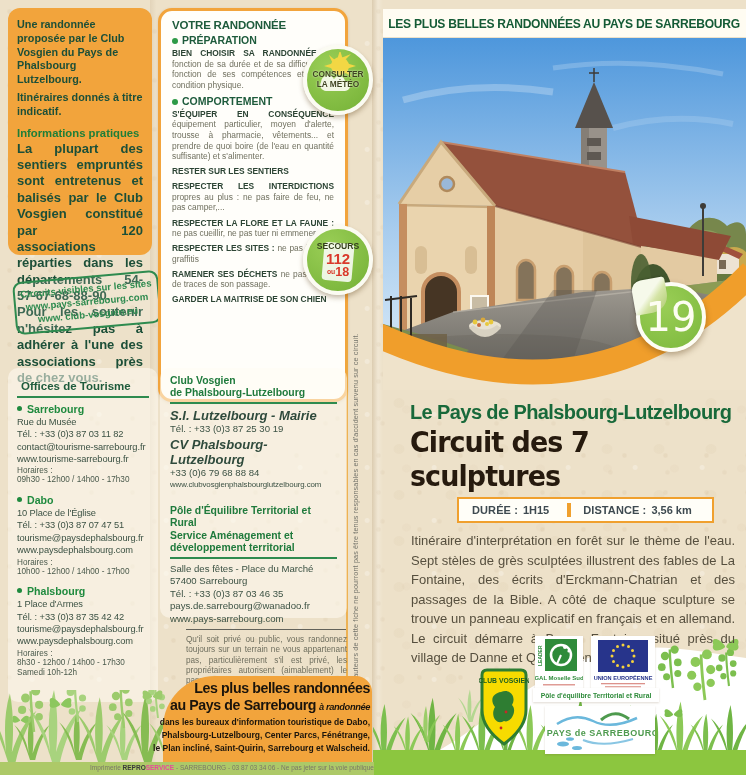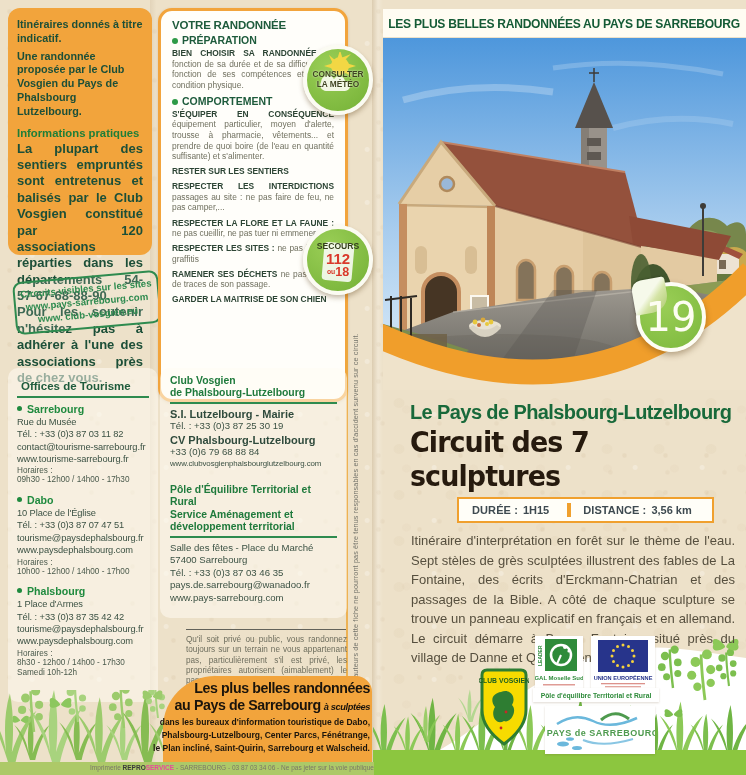--- a/index.html
+++ b/index.html
@@ -62,21 +62,21 @@
   .secours .s3{position:relative;z-index:2;font-size:12.5px;font-weight:bold;color:#D93A2B;line-height:1;}
   .secours .s3 .ou{font-size:6.8px;vertical-align:2px;}
 
   .vline{left:346px;top:337px;width:2px;height:350px;background:#ECA93F;opacity:.85;}
   .v-disclaimer{left:351px;top:262px;width:13px;height:430px;writing-mode:vertical-rl;transform:rotate(180deg);
     font-size:7.2px;color:#73736A;letter-spacing:.15px;}
 
   .contacts{left:160px;top:368px;width:187px;height:250px;padding:7px 10px;box-sizing:border-box;}
   .contacts .g-title{font-size:10.4px;font-weight:bold;color:#1F7A3C;line-height:1.2;}
   .contacts .rule{height:0;border-top:2px solid #2E8B4F;margin:2px 0 4px 0;}
-  .contacts .nm{font-size:11px;font-weight:bold;color:#2F4A3C;margin-top:2px;}
+  .contacts .nm{font-size:13px;font-weight:bold;color:#2F4A3C;margin-top:2px;font-style:italic;}
   .contacts .vl{font-size:9.6px;color:#3C5244;line-height:1.3;}
   .contacts .web-sm{font-size:7.9px;color:#3C5244;letter-spacing:-.1px;}
   .contacts .blk{margin-bottom:7px;}
   .contacts .sp{height:9px;}
 
   .mid-sep{left:186px;top:629px;width:160px;height:0;border-top:1.5px solid #62625A;}
   .private-note{left:186px;top:635px;width:161px;font-size:8.2px;color:#6E6E5E;line-height:1.25;text-align:justify;margin:0;}
 
   .promo-blob{left:163px;top:676px;width:209px;height:86px;background:#F2A43C;border-radius:52px 16px 0 0;z-index:3;}
   .promo-text{left:148px;top:681px;width:222px;text-align:right;color:#1A140C;z-index:4;}
@@ -127,22 +127,22 @@
 </style>
 </head>
 <body>
 
 <div class="page">
 
   <div class="abs fold-1"></div>
   <div class="abs rc-watermark"></div>
 
   <section class="abs intro-card">
+    <p>Une randonnée proposée par le Club Vosgien du Pays de Phalsbourg Lutzelbourg.</p>
     <p>Itinéraires donnés à titre indicatif.</p>
-    <p>Une randonnée proposée par le Club Vosgien du Pays de Phalsbourg Lutzelbourg.</p>
     <div class="info-title">Informations pratiques</div>
     <div class="info-text">La plupart des sentiers empruntés sont entretenus et balisés par le Club Vosgien constitué par 120 associations réparties dans les départements 54-57-67-68-88-90. Pour les soutenir n'hésitez pas à adhérer à l'une des associations près de chez vous.</div>
   </section>
 
   <div class="abs stamp">
     <div>Circuits visibles sur les sites</div>
     <div>www.pays-sarrebourg.com</div>
     <div>www. club-vosgien.eu</div>
   </div>
 
@@ -182,21 +182,21 @@
     </div>
   </section>
 
   <section class="abs hike-card">
     <h2>VOTRE RANDONNÉE</h2>
     <div class="sec">PRÉPARATION</div>
     <p class="itm"><b>BIEN CHOISIR  SA RANDONNÉE</b> <span>en fonction de sa durée et de sa difficulté, en fonction de ses compétences et de sa condition physique.</span></p>
     <div class="sec">COMPORTEMENT</div>
     <p class="itm"><b>S'ÉQUIPER EN CONSÉQUENCE</b> <span>équipement particulier, moyen d'alerte, trousse à pharmacie, vêtements... et prendre de quoi boire (de l'eau en quantité suffisante) et s'alimenter.</span></p>
     <p class="itm"><b>RESTER SUR LES SENTIERS</b> <span></span></p>
-    <p class="itm"><b>RESPECTER LES INTERDICTIONS</b> <span>passages au site : ne pas faire de feu, ne pas camper,...</span></p>
+    <p class="itm"><b>RESPECTER LES INTERDICTIONS</b> <span>propres au plus : ne pas faire de feu, ne pas camper,...</span></p>
     <p class="itm"><b>RESPECTER LA FLORE ET LA FAUNE :</b> <span>ne pas cueillir, ne pas tuer ni emmener</span></p>
     <p class="itm"><b>RESPECTER LES SITES :</b> <span>ne pas faire de graffitis</span></p>
     <p class="itm"><b>RAMENER SES DÉCHETS</b> <span>ne pas laisser de traces de son passage.</span></p>
     <p class="itm"><b>GARDER LA MAITRISE DE SON CHIEN</b> <span></span></p>
   </section>
 
   <div class="abs round-badge meteo">
     <svg width="50" height="42" viewBox="0 0 50 42">
       <g fill="#F2D744">
         <circle cx="27" cy="14" r="9"></circle>
@@ -421,21 +421,21 @@
     <use href="#bfly" style="color:#8CC75E" transform="translate(60,14) scale(1.1)"></use>
     <use href="#bfly" style="color:#9CCB6C" transform="translate(152,6) scale(1.0)"></use>
     <use href="#bfly" style="color:#8CC75E" transform="translate(20,30) scale(.8)"></use>
   </svg>
 
   <div class="abs strip-left"></div>
 
   <div class="abs promo-blob"></div>
   <div class="abs promo-text">
     <div class="l1">Les plus belles randonnées</div>
-    <div class="l2"><span>au Pays de Sarrebourg</span><span class="suffix">à sculptées</span></div>
+    <div class="l2"><span>au Pays de Sarrebourg</span><span class="suffix">à randonnée</span></div>
     <div class="details pre">dans les bureaux d'information touristique de Dabo,
 Phalsbourg-Lutzelbourg, Center Parcs, Fénétrange,
 le Plan incliné, Saint-Quirin, Sarrebourg et Walscheid.</div>
   </div>
 
   <svg class="abs shield-logo" width="50" height="80" viewBox="0 0 50 80">
     <path d="M3 7 Q3 2 8 2 L42 2 Q47 2 47 7 L47 42 Q47 60 25 76 Q3 60 3 42 Z" fill="#F7DB00" stroke="#2E7D32" stroke-width="3"></path>
     <text x="25" y="15" text-anchor="middle" font-size="6.8" font-weight="bold" fill="#1B5E20" font-family="Liberation Sans, sans-serif">CLUB VOSGIEN</text>
     <path d="M22 24 C30 20 38 28 33 37 C39 43 31 56 25 53 C17 58 11 47 16 39 C10 31 15 25 22 24 Z" fill="#2E7D32"></path>
     <circle cx="22" cy="60" r="1.4" fill="#C62828"></circle>

